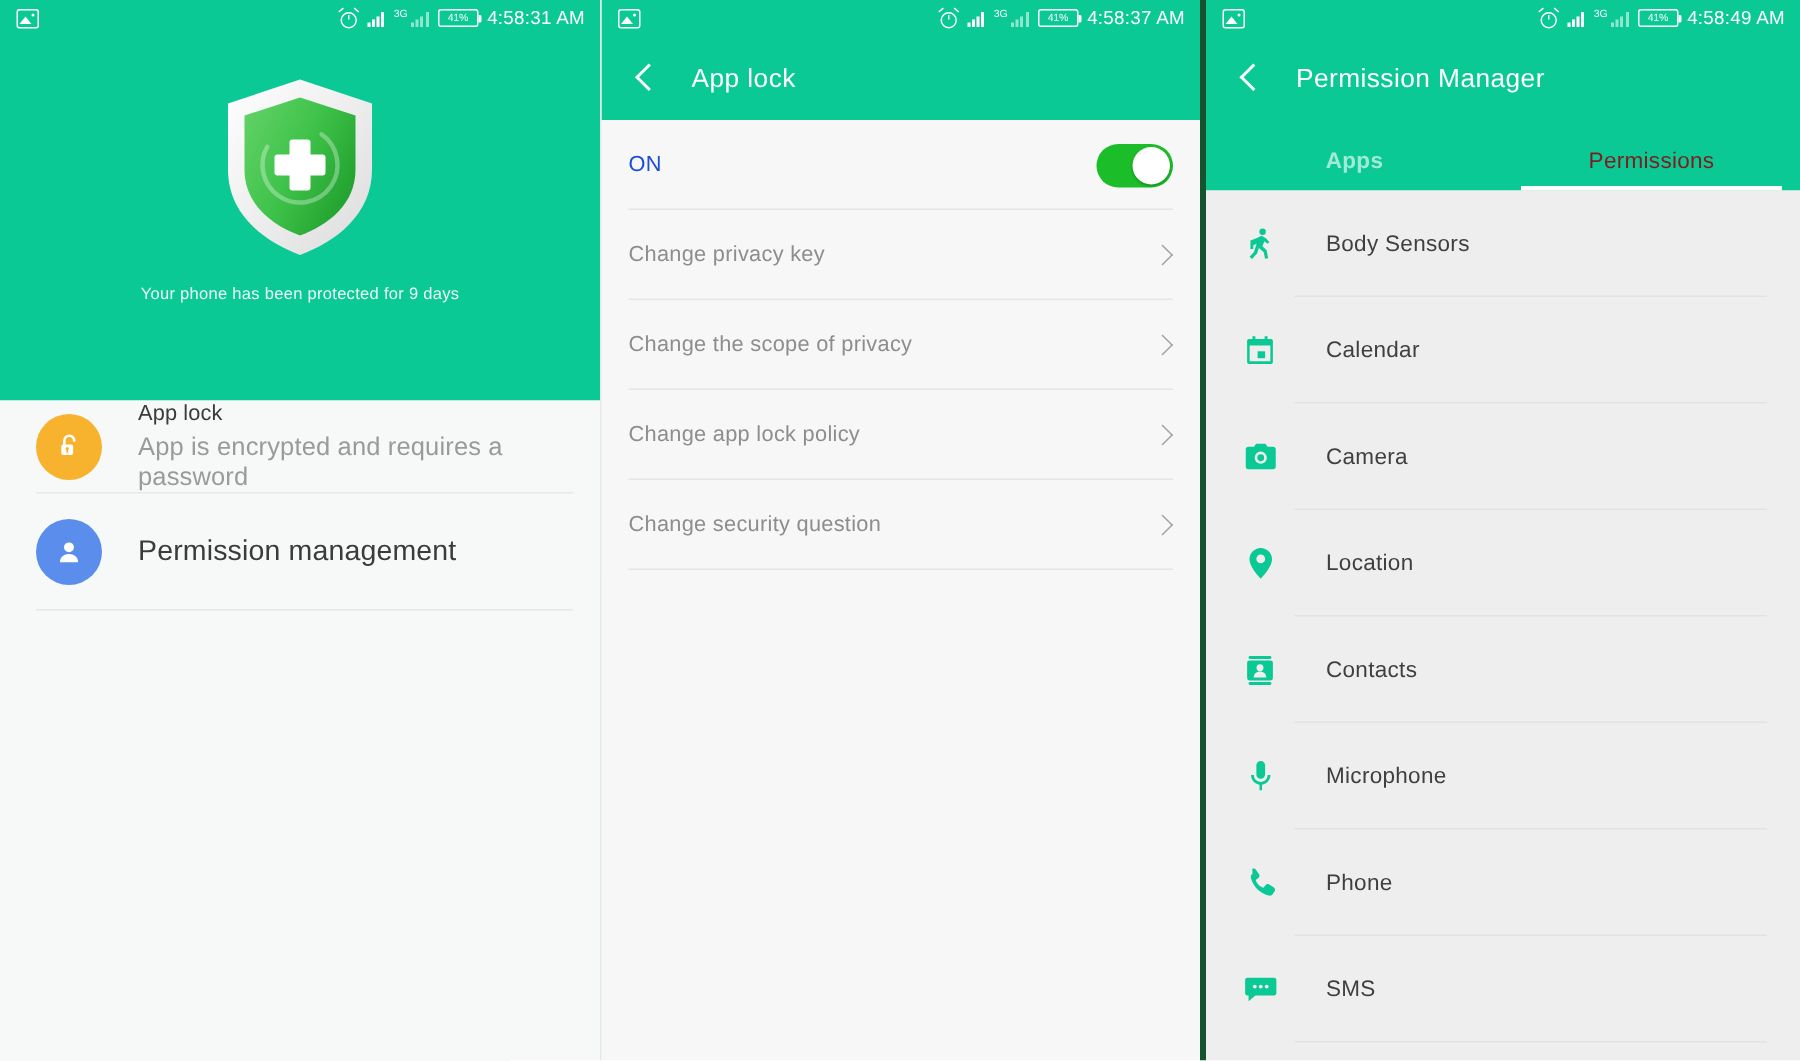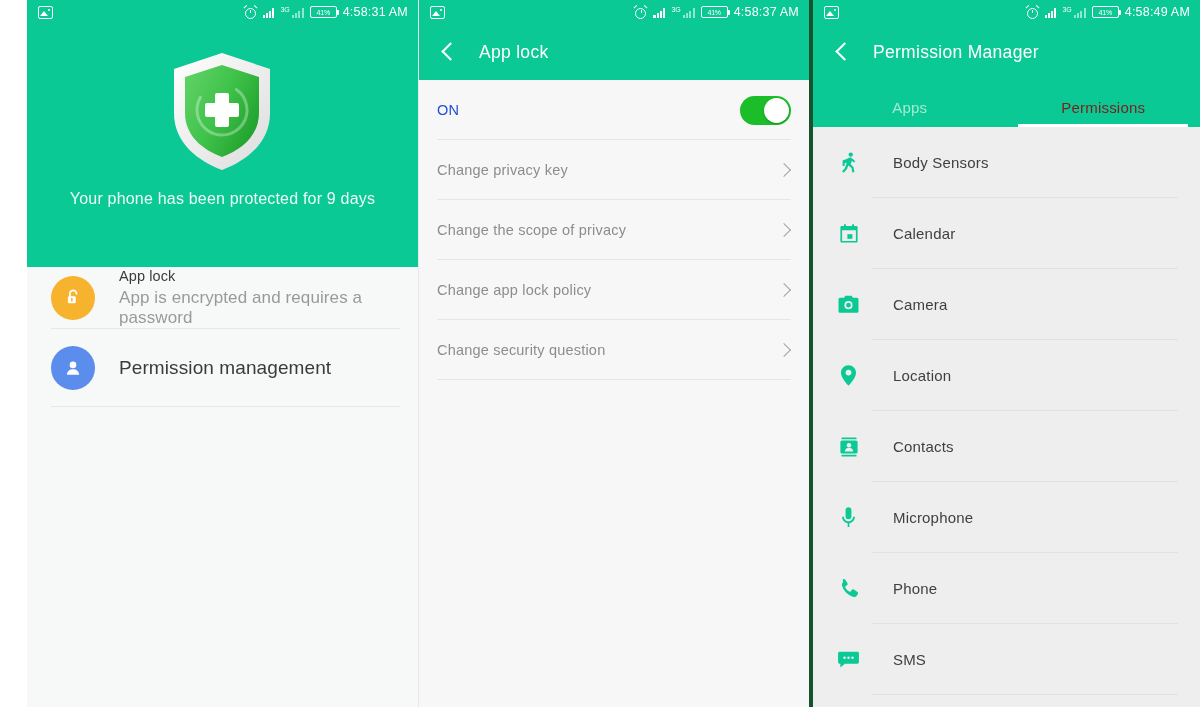--- a/index.html
+++ b/index.html
@@ -1,21 +1,21 @@
 <!DOCTYPE html>
 <html><head>
 <meta charset="utf-8">
 <style>
   * { margin:0; padding:0; box-sizing:border-box; }
   html, body {
     width:1200px; height:707px;
     font-family:"Liberation Sans", sans-serif;
     background:#ffffff; overflow:hidden;
   }
-  .screens { display:flex; width:1200px; height:707px;padding-left:27px; }
+  .screens { display:flex; width:1200px; height:707px; }
   .panel { position:relative; height:707px; overflow:hidden; }
   .panel-1 { width:400px; background:#f7f8f8; }
   .panel-2 { width:400px; background:#f7f7f8; border-left:1px solid #e8e8e8; }
   .panel-3 { width:400px; background:#eeeeee; border-left:4px solid #14532d; }
 
   
   .statusbar {
     height:24px; background:#0ac995;
     display:flex; align-items:center;
     padding:0 10px 0 11px; color:#ffffff;
@@ -54,21 +54,21 @@
      width:2px; height:5px; background:#fff; border-radius:0 1px 1px 0; }
   .battery span { font-size:7px; color:#fff; letter-spacing:-.2px; }
 
   
   .hero {
     height:243px; background:#0ac995;
     display:flex; flex-direction:column; align-items:center;
     justify-content:flex-start; padding-top:27px;
   }
   .shield-wrap { width:108px; height:122px; position:relative; }
-  .hero-text { margin-top:17px; font-size:16px; color:rgba(255,255,255,.93); letter-spacing:.2px; }
+  .hero-text { margin-top:17px; font-size:11px; color:rgba(255,255,255,.93); letter-spacing:.2px; }
   .list-1 { background:#f7f8f8; }
   .row1 { display:flex; align-items:center; padding:0 0 0 24px; height:60px; position:relative; }
   .row1.tall { height:62px; }
   .row1 .divider-1 { position:absolute; left:24px; right:18px; bottom:0; height:1px; background:#e7e7e7; }
   .circ { width:44px; height:44px; border-radius:50%; flex:none;
      display:flex; align-items:center; justify-content:center; }
   .circ.orange { background:#f7b22e; }
   .circ.blue { background:#5b8ded; }
   .row1-txt { margin-left:24px; }
   .row1-title { font-size:14.5px; color:#3b3b3b; letter-spacing:.1px; }
@@ -102,21 +102,21 @@
   .toggle { margin-left:auto; width:51px; height:29px; border-radius:15px;
      background:#1bbd28; position:relative; }
   .toggle .knob { position:absolute; right:2px; top:2px; width:25px; height:25px;
      border-radius:50%; background:#fff; box-shadow:0 1px 2px rgba(0,0,0,.25); }
 
   
   .tabs { height:47px; background:#0ac995; display:flex; }
   .tab { flex:1; display:flex; align-items:flex-end; justify-content:center;
      position:relative; padding-bottom:11px; }
   .tab-label { font-size:15px; letter-spacing:.2px; }
-  .tab.inactive .tab-label { color:rgba(255,255,255,.62); }
+  .tab.inactive .tab-label { color:rgba(255,255,255,.62);font-weight:bold; }
   .tab.active .tab-label { color:#7f1d1d; }
   .tab.active::after { content:""; position:absolute; left:12px; right:12px;
      bottom:0; height:3px; background:#ffffff; }
   .list-3 { background:#eeeeee; }
   .row3 { height:71px; display:flex; align-items:center; padding-left:20px;
      position:relative; }
   .row3 .divider-3 { position:absolute; left:59px; right:22px; bottom:0; height:1px; background:#e2e2e2; }
   .perm-ico { width:32px; height:30px; flex:none; display:flex;
      align-items:center; justify-content:center; }
   .row3-label { margin-left:28px; font-size:15px; color:#3f3f3f; letter-spacing:.2px; }

